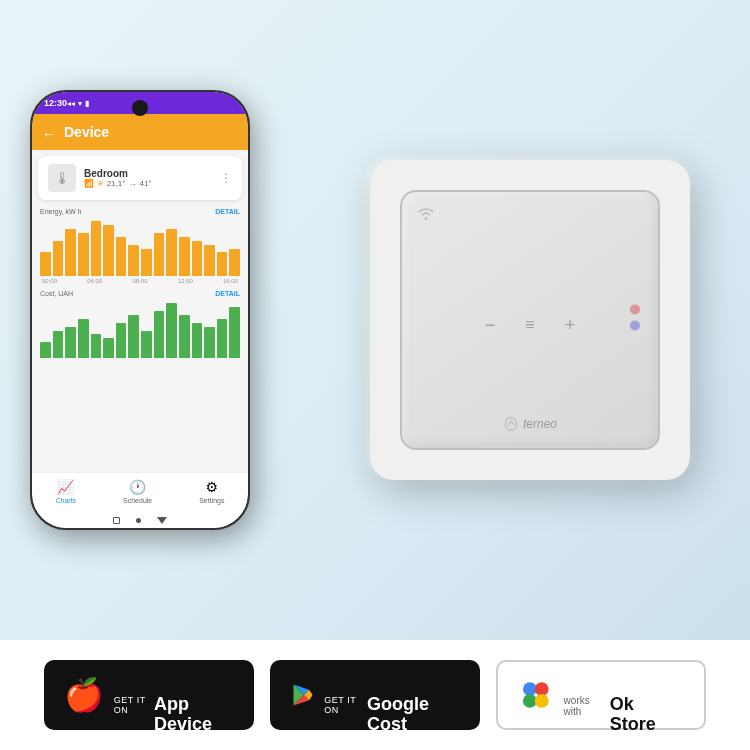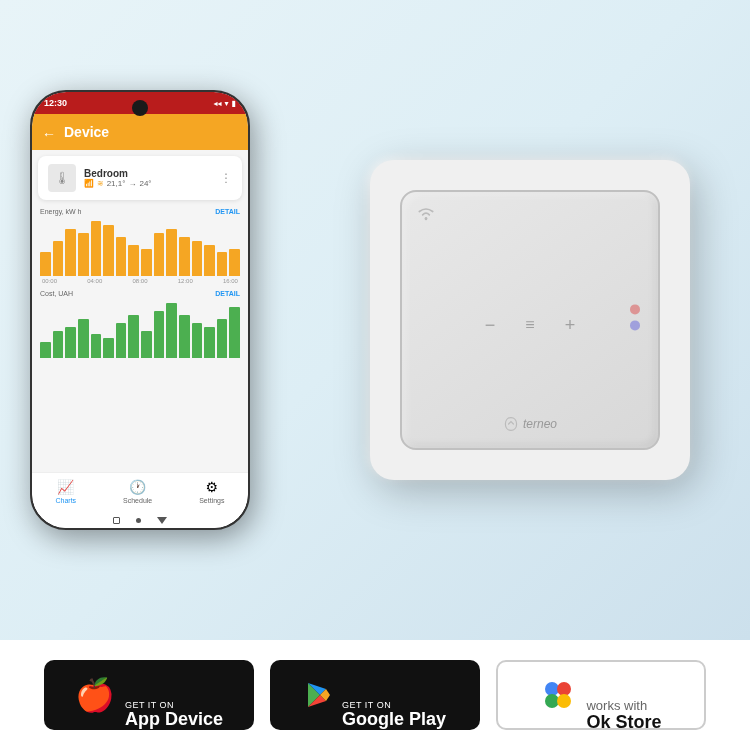--- a/index.html
+++ b/index.html
@@ -54,25 +54,25 @@
       height: 100%;
       background: #f5f5f5;
       border-radius: 34px;
       overflow: hidden;
       display: flex;
       flex-direction: column;
     }
 
     
     .status-bar {
-      background: #b91c1c;
+      background: #6d28d9;
       height: 22px;
       display: flex;
       align-items: center;
-      justify-content: space-between;
+      justify-content: flex-start;
       padding: 0 12px;
       flex-shrink: 0;
     }
     .status-time {
       color: white;
       font-size: 9px;
       font-weight: bold;
     }
     .status-icons {
       display: flex;
@@ -388,21 +388,21 @@
       width: 210px;
     }
 
     .store-icon {
       font-size: 28px;
       flex-shrink: 0;
     }
 
     .store-text {
       display: flex;
-      flex-direction: column;
+      flex-direction: row;
       margin-top: 40px;
     }
     .store-get-it {
       font-size: 9px;
       color: white;
       letter-spacing: 0.5px;
       text-transform: uppercase;
     }
     .store-name {
       font-size: 18px;
@@ -472,21 +472,21 @@
         <div class="device-icon">
           <span style="font-size:12px;">🌡</span>
         </div>
         <div class="device-info">
           <div class="device-name">Bedroom</div>
           <div class="device-status">
             <span class="wifi-icon">📶</span>
             <span class="flame-icon">≋</span>
             <span class="temp-text">21,1°</span>
             <span>→</span>
-            <span class="temp-text">24°</span>
+            <span class="temp-text">41°</span>
           </div>
         </div>
         <span class="device-menu">⋮</span>
       </div>
 
 
       <div class="chart-section">
         <div class="chart-header">
           <span class="chart-label">Energy, kW h</span>
           <span class="chart-detail">DETAIL</span>
@@ -619,31 +619,31 @@
 
     <svg width="28" height="28" viewBox="0 0 28 28">
       <polygon points="4,2 4,26 16,14" fill="#4CAF50"></polygon>
       <polygon points="16,14 4,2 22,8" fill="#2196F3"></polygon>
       <polygon points="16,14 22,8 26,14" fill="#F5A623"></polygon>
       <polygon points="16,14 4,26 22,20" fill="#F44336"></polygon>
       <polygon points="16,14 22,20 26,14" fill="#F5A623"></polygon>
     </svg>
     <div class="store-text">
       <span class="store-get-it">GET IT ON</span>
-      <span class="store-name">Google Play</span>
+      <span class="store-name">Google Cost</span>
     </div>
   </div>
 
   <div class="store-btn store-btn-light">
 
     <svg width="36" height="36" viewBox="0 0 36 36">
       <circle cx="12" cy="12" r="7" fill="#4285F4"></circle>
       <circle cx="24" cy="12" r="7" fill="#EA4335"></circle>
       <circle cx="12" cy="24" r="7" fill="#34A853"></circle>
       <circle cx="24" cy="24" r="7" fill="#FBBC05"></circle>
     </svg>
     <div class="store-text">
-      <span style="font-size:13px; color:#666;">works with</span>
+      <span style="font-size:10px; color:#666;">works with</span>
       <span style="font-size:18px; font-weight:bold; color:#111; line-height:1.1;">Ok Store</span>
     </div>
   </div>
 
 </div>
 
 </body></html>

